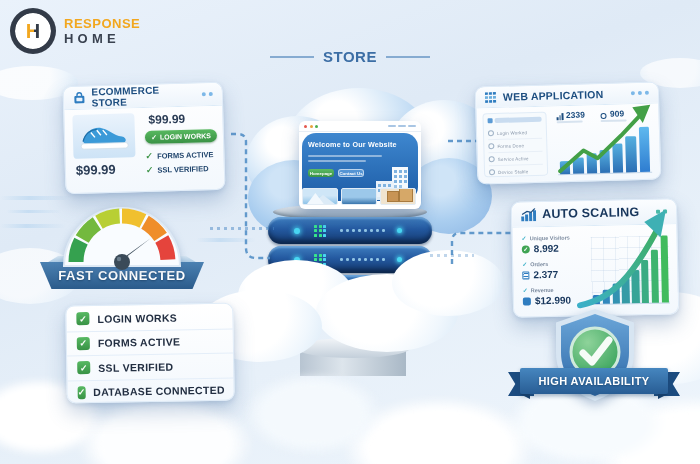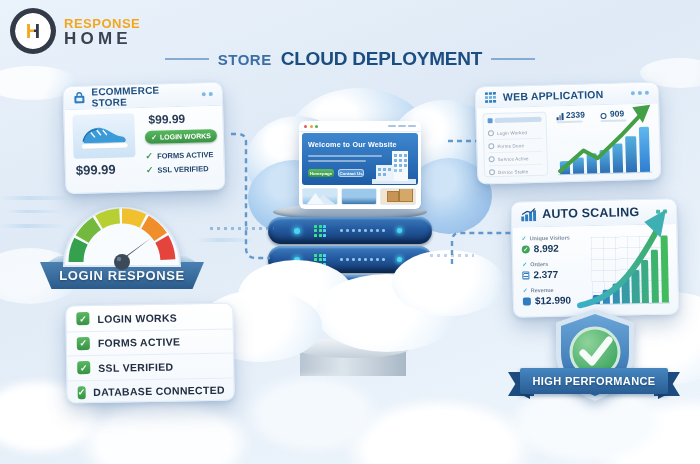--- a/index.html
+++ b/index.html
@@ -29,21 +29,21 @@
     display:flex;align-items:center;justify-content:center;font-weight:bold;}
 
   
   .logo{left:10px;top:8px;display:flex;align-items:center;gap:8px;z-index:12;}
   .badge{width:46px;height:46px;border-radius:50%;background:#333b48;display:flex;align-items:center;justify-content:center;}
   .badge-in{width:36px;height:36px;border-radius:50%;background:#fff;border:2px solid #333b48;
     display:flex;align-items:center;justify-content:center;font-weight:bold;font-size:20px;
     background-clip:padding-box;}
   .badge-h{background:linear-gradient(90deg,#f2a71f 54%,#333b48 54%);-webkit-background-clip:text;background-clip:text;color:transparent;font-weight:bold;}
   .logo-hosting{font-size:13px;font-weight:bold;color:#f2a71f;letter-spacing:.5px;line-height:14px;}
-  .logo-home{font-size:17px;font-weight:bold;color:#3a4250;letter-spacing:4.2px;line-height:15px;}
+  .logo-home{font-size:13px;font-weight:bold;color:#3a4250;letter-spacing:4.2px;line-height:15px;}
 
   
   .title1{left:115px;top:18px;width:470px;text-align:center;font-size:25px;font-weight:bold;
     color:#1c4d80;letter-spacing:-.3px;text-shadow:0 1px 0 #fff;z-index:12;}
   .title2{left:115px;top:48px;width:470px;display:flex;align-items:center;justify-content:center;gap:9px;z-index:12;}
   .tline{width:44px;height:2px;background:#86abd1;}
   .t2a{font-size:15px;font-weight:600;color:#3c6ea5;letter-spacing:.5px;}
   .t2b{font-size:19px;font-weight:bold;color:#1c4d80;letter-spacing:-.2px;}
 
   
@@ -142,21 +142,21 @@
   .rib-fold.l{left:12px;clip-path:polygon(0 0,100% 0,100% 100%);}
   .rib-fold.r{right:12px;clip-path:polygon(0 0,100% 0,0 100%);}
 
   
   .browser{left:299px;top:121px;width:122px;height:88px;background:#fff;border-radius:6px;z-index:6;
     box-shadow:0 8px 16px rgba(50,90,140,.35);}
   .br-bar{display:flex;align-items:center;height:10px;padding:0 5px;gap:2.5px;border-bottom:1px solid #e8eef5;}
   .br-dot{width:3px;height:3px;border-radius:50%;}
   .br-nav{margin-left:auto;display:flex;gap:2px;}
   .br-nav i{display:block;width:8px;height:2px;background:#a9c6e4;border-radius:1px;}
-  .br-hero{position:absolute;left:3px;top:12px;width:116px;height:52px;border-radius:3px;
+  .br-hero{position:absolute;left:3px;top:12px;width:116px;height:68px;border-radius:14px;
     background:linear-gradient(180deg,#3e87cf,#1d5ca6);overflow:hidden;}
   .br-head{position:absolute;left:6px;top:7px;font-size:7.2px;font-weight:bold;color:#fff;letter-spacing:.2px;}
   .br-line{position:absolute;left:6px;height:2px;background:rgba(255,255,255,.45);border-radius:1px;}
   .br-btn{position:absolute;top:36px;height:8px;border-radius:3px;display:flex;align-items:center;justify-content:center;
     font-size:4.4px;font-weight:bold;color:#fff;}
   .br-btn.g{left:6px;width:26px;background:linear-gradient(180deg,#5bbb64,#3a9245);}
   .br-btn.b{left:36px;width:26px;background:rgba(120,180,235,.55);border:1px solid rgba(255,255,255,.6);box-sizing:border-box;}
   .br-thumbs{position:absolute;left:3px;top:67px;width:116px;display:flex;gap:3px;}
   .thumb{width:36px;height:17px;border-radius:2px;position:relative;overflow:hidden;border:1px solid #e2ecf5;box-sizing:border-box;}
   .thumb.t1{background:linear-gradient(180deg,#cfe6f7 0 45%,#8fc3e8);}
@@ -376,21 +376,20 @@
     </div>
     <div>
       <div class="logo-hosting">RESPONSE</div>
       <div class="logo-home">HOME</div>
     </div>
   </div>
 
   <div class="title2 abs">
     <span class="tline"></span>
     <span class="t2a">STORE</span>
-    <span class="t2b">CLOUD DEPLOYMENT</span>
     <span class="tline"></span>
   </div>
 
   <div class="card ecom">
     <div class="card-h">
       <svg width="13" height="12">
         <rect x="1.5" y="4" width="10" height="7.5" rx="1.2" fill="#2f7dc0"></rect>
         <path d="M4.2,4.5 V3.2 a2.3,2.3 0 0 1 4.6,0 V4.5" fill="none" stroke="#2f7dc0" stroke-width="1.4"></path>
         <rect x="3.5" y="6" width="6" height="3.5" rx=".6" fill="#eaf3fc"></rect>
       </svg>
@@ -566,21 +565,21 @@
         </linearGradient>
       </defs>
       <path d="M8,104 C42,98 62,74 88,28" fill="none" stroke="url(#agrad)" stroke-width="6" stroke-linecap="round"></path>
       <polygon points="96,10 74,22 90,38" fill="#3eb0b4"></polygon>
     </svg>
   </div>
 
   <div class="gauge-wrap abs">
     <div class="g-base-top"></div>
     <div class="g-base-front">
-      <span>LOGIN RESPONSE</span>
+      <span>FAST CONNECTED</span>
     </div>
     <svg class="gauge-svg" width="168" height="72" viewBox="0 0 168 72">
       <path d="M26,68 A58 58 0 0 1 142,68 Z" fill="#f9fcff" stroke="#dfeaf5" stroke-width="2"></path>
       <g fill="none" stroke-width="15">
         <path d="M38,64 A46 46 0 0 1 43,43.1" stroke="#35a14f"></path>
         <path d="M44.2,41 A46 46 0 0 1 58.9,25.4" stroke="#73b93e"></path>
         <path d="M61,24.2 A46 46 0 0 1 81.6,18.1" stroke="#b8cf34"></path>
         <path d="M84,18 A46 46 0 0 1 104.9,23" stroke="#f0c02f"></path>
         <path d="M107,24.2 A46 46 0 0 1 122.6,38.9" stroke="#ef8e2a"></path>
         <path d="M123.8,41 A46 46 0 0 1 129.9,61.6" stroke="#e5443c"></path>
@@ -624,16 +623,16 @@
     <path d="M52,3 L91,16.5 V47 C91,71.5 74.5,86.5 52,95 C29.5,86.5 13,71.5 13,47 V16.5 Z" fill="#d7e5f2"></path>
     <path d="M52,8 L86,20 V47 C86,69 71,82.5 52,90 C33,82.5 18,69 18,47 V20 Z" fill="url(#shg)"></path>
     <circle cx="52" cy="46" r="24" fill="url(#grn)" stroke="#cfeadb" stroke-width="3"></circle>
     <polyline points="40,47 49,56 66,34" fill="none" stroke="#f6fcf8" stroke-width="7" stroke-linecap="round" stroke-linejoin="round"></polyline>
   </svg>
   <div class="ribbon abs">
     <div class="rib-tail l"></div>
     <div class="rib-tail r"></div>
     <div class="rib-fold l"></div>
     <div class="rib-fold r"></div>
-    <div class="rib-main">HIGH PERFORMANCE</div>
+    <div class="rib-main">HIGH AVAILABILITY</div>
   </div>
 
 </div>
 
 </body></html>

